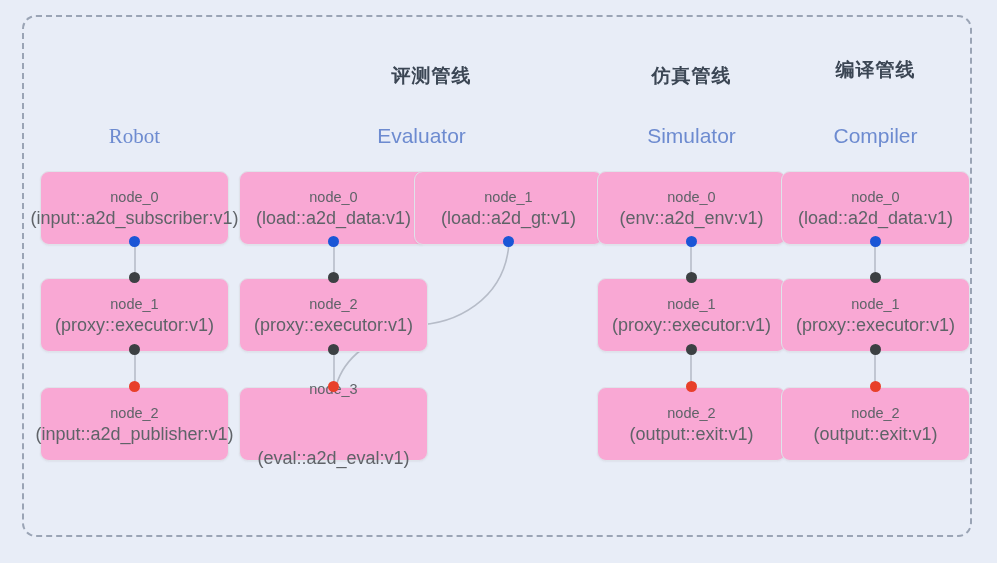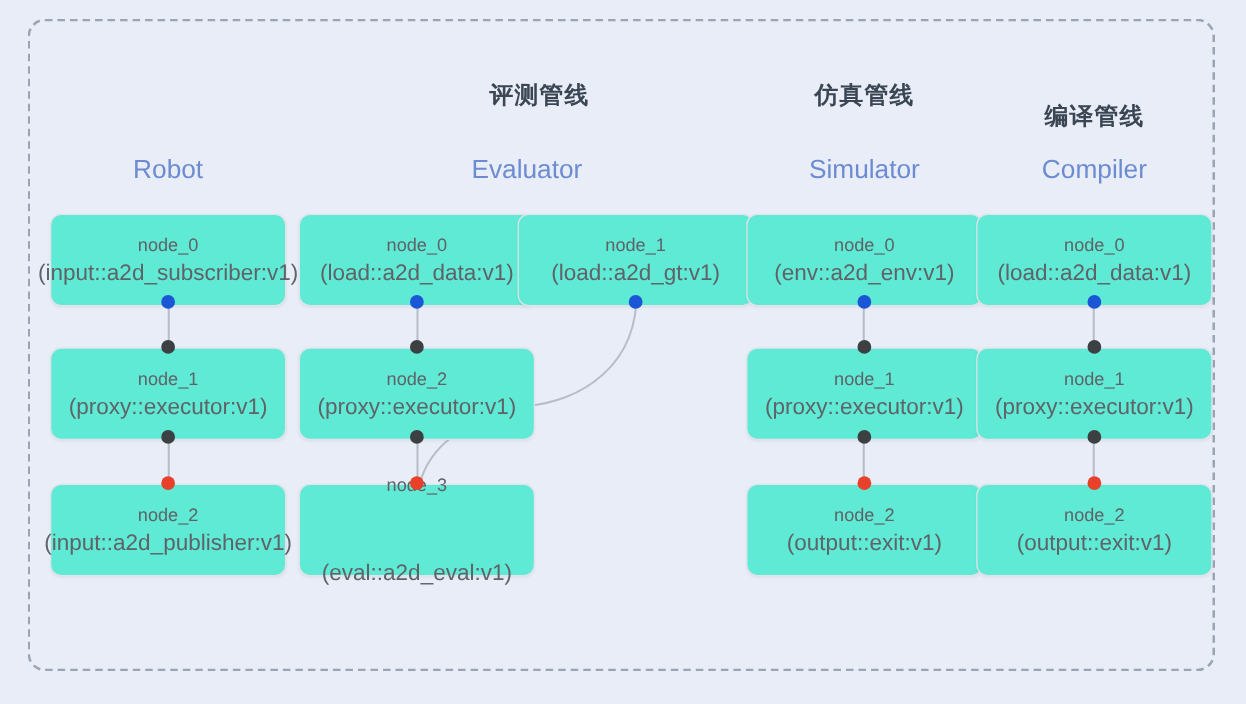--- a/index.html
+++ b/index.html
@@ -61,21 +61,21 @@
     font-weight: normal;
     color: #6d8bd0;
     white-space: nowrap;
   }
 
   .node-card {
     position: absolute;
     box-sizing: border-box;
     width: 189px;
     height: 74px;
-    background: #5eead4;
+    background: #f9a8d4;
     border: 1px solid #dfe3ea;
     border-radius: 9px;
     display: flex;
     flex-direction: column;
     align-items: center;
     justify-content: center;
     box-shadow: 0 1px 2px rgba(60, 64, 67, 0.06);
   }
 
   .node-title {
@@ -123,21 +123,21 @@
 
     <path d="M 361,350 C 348,360 340,372 336,386" fill="none" stroke="#b6bcc8" stroke-width="1.6"></path>
 
     <line x1="691" y1="241" x2="691" y2="279" stroke="#b6bcc8" stroke-width="1.6"></line>
     <line x1="691" y1="349" x2="691" y2="387" stroke="#b6bcc8" stroke-width="1.6"></line>
 
     <line x1="875" y1="241" x2="875" y2="279" stroke="#b6bcc8" stroke-width="1.6"></line>
     <line x1="875" y1="349" x2="875" y2="387" stroke="#b6bcc8" stroke-width="1.6"></line>
   </svg>
 
-  <div class="col-title-en" style="left:40px; top:124px; width:189px;">Robot</div>
+  <div class="col-title-en" style="left:40px; top:124px; width:189px;font-family:Liberation Serif, serif;">Robot</div>
 
   <div class="node-card" style="left:40px; top:171px;">
     <div class="node-title">node_0</div>
     <div class="node-sub">(input::a2d_subscriber:v1)</div>
   </div>
   <div class="dot dot-blue" style="left:129px; top:236px;"></div>
 
   <div class="dot dot-black" style="left:129px; top:272px;"></div>
   <div class="node-card" style="left:40px; top:278px;">
     <div class="node-title">node_1</div>
@@ -194,21 +194,21 @@
     <div class="node-sub">(proxy::executor:v1)</div>
   </div>
   <div class="dot dot-black" style="left:686px; top:344px;"></div>
 
   <div class="dot dot-red" style="left:686px; top:381px;"></div>
   <div class="node-card" style="left:597px; top:387px;">
     <div class="node-title">node_2</div>
     <div class="node-sub">(output::exit:v1)</div>
   </div>
 
-  <div class="col-title-cn" style="left:781px; top:80px; width:189px;">编译管线</div>
+  <div class="col-title-cn" style="left:781px; top:57px; width:189px;">编译管线</div>
   <div class="col-title-en" style="left:781px; top:124px; width:189px;">Compiler</div>
 
   <div class="node-card" style="left:781px; top:171px;">
     <div class="node-title">node_0</div>
     <div class="node-sub">(load::a2d_data:v1)</div>
   </div>
   <div class="dot dot-blue" style="left:870px; top:236px;"></div>
 
   <div class="dot dot-black" style="left:870px; top:272px;"></div>
   <div class="node-card" style="left:781px; top:278px;">

